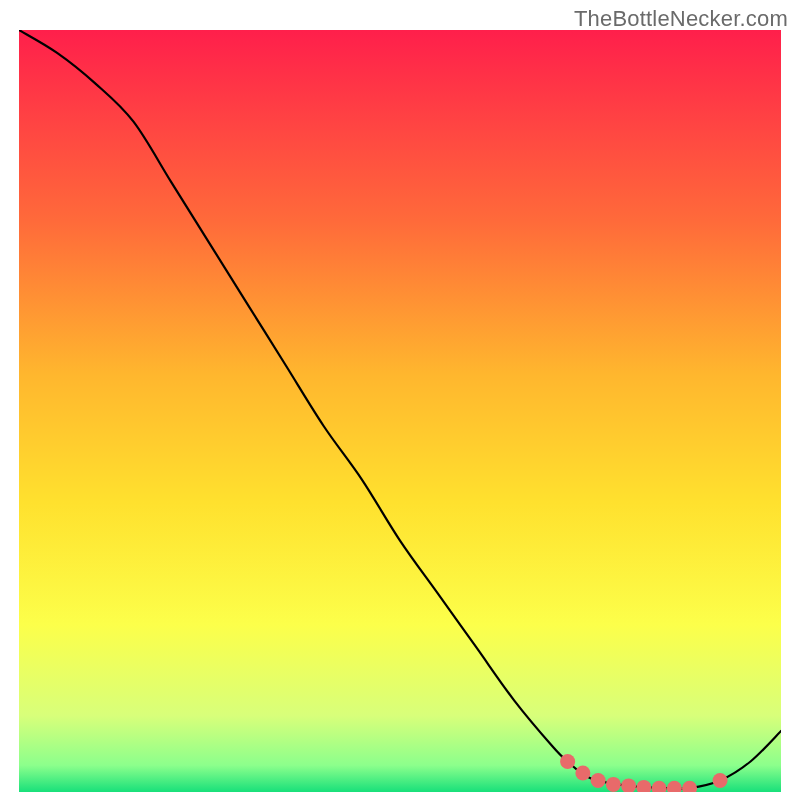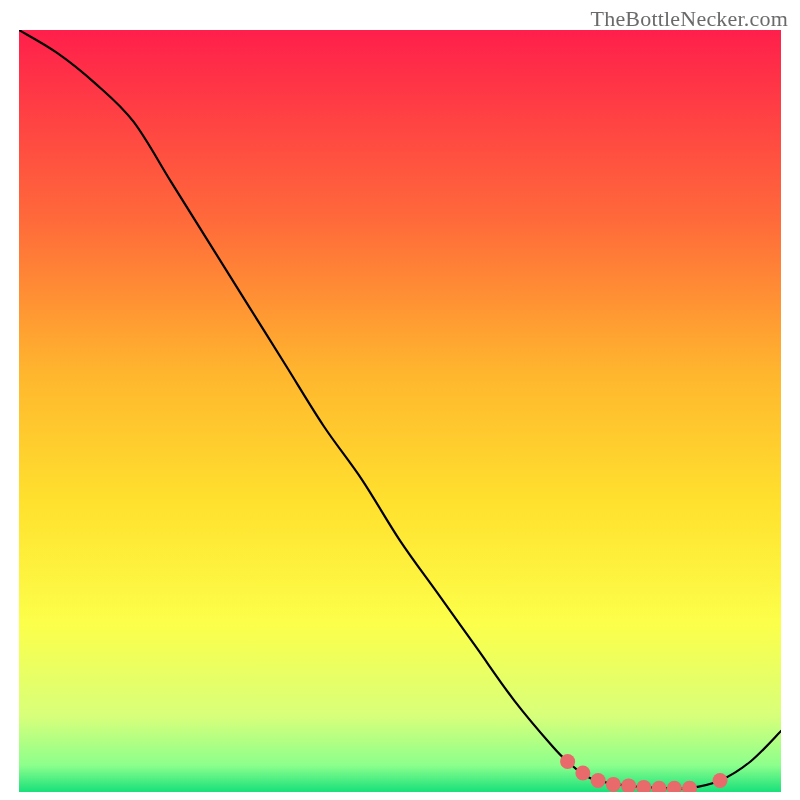--- a/index.html
+++ b/index.html
@@ -1,21 +1,21 @@
 <!DOCTYPE html>
 <html><head>
 <meta charset="utf-8">
 <style>
   * { margin: 0; padding: 0; box-sizing: border-box; }
   html, body { width: 800px; height: 800px; overflow: hidden; background: #fff; }
   .watermark {
     position: absolute;
     top: 6px;
     right: 12px;
-    font-family: Liberation Serif, serif;
+    font-family: Liberation Sans, sans-serif;
     font-size: 22px;
     color: #6a6a6a;
     font-weight: 400;
     letter-spacing: 0.2px;
     z-index: 10;
   }
   .plot {
     position: absolute;
     left: 19px;
     top: 30px;

